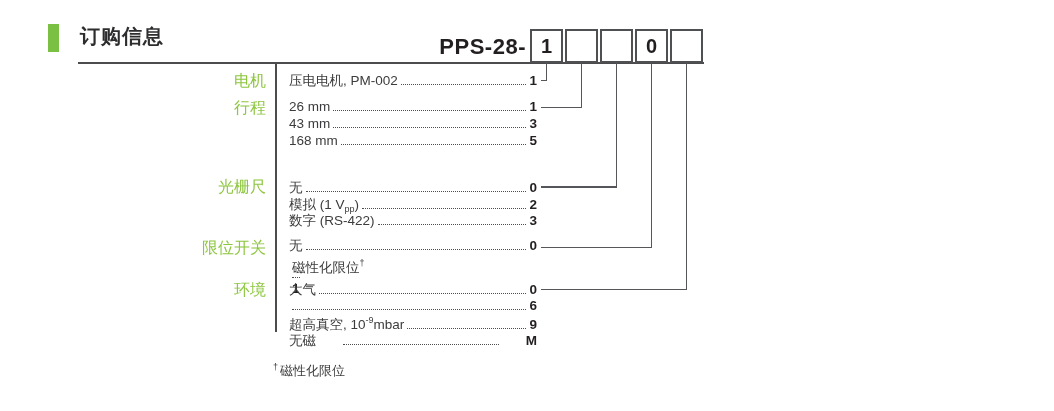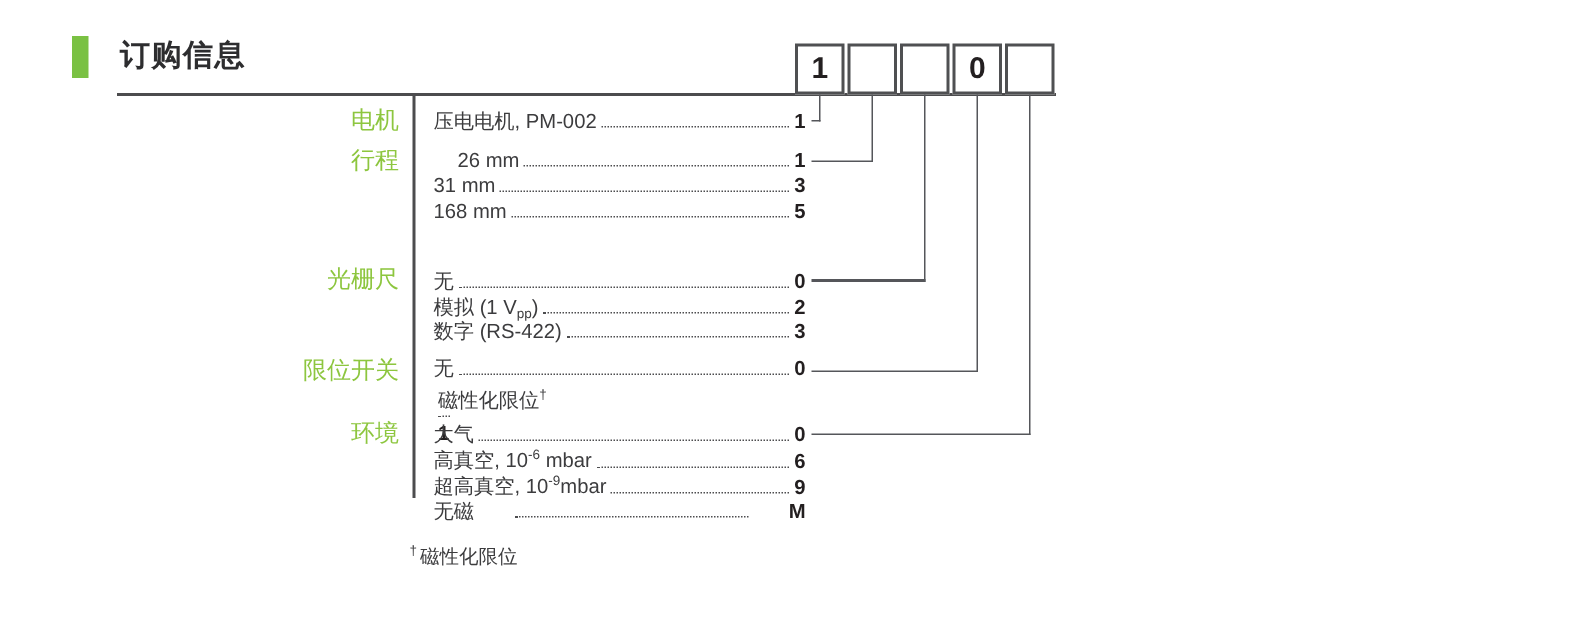--- a/index.html
+++ b/index.html
@@ -73,20 +73,21 @@
 <body>
 
 <div class="page">
 
   <div class="accent-bar"></div>
   <h1 class="section-title">订购信息</h1>
 
   <div class="top-rule"></div>
   <div class="divider"></div>
 
+  <div class="pps-prefix">PPS-28-</div>
 
   <div id="boxes">
       <div class="code-box" style="left: 530px;">1</div>
       <div class="code-box" style="left: 565px;"></div>
       <div class="code-box" style="left: 600px;"></div>
       <div class="code-box" style="left: 635px;">0</div>
       <div class="code-box" style="left: 670px;"></div>
     </div>
   <div id="connectors">
       <div class="hline" style="left: 541px; top: 79.7px; width: 5.5px; height: 1.6px;"></div>
@@ -109,27 +110,27 @@
     </div>
   <div id="groups">
       <div class="group" style="top: 72px;">
         <div class="opt-row" style="height: 17px;">
           <span class="opt-label"><span>压电电机, PM-002</span></span>
           <span class="leader"></span>
           <span class="opt-code">1</span>
         </div>
       </div>
       <div class="group" style="top: 99px;">
-        <div class="opt-row" style="height: 17px; margin-left: 16px;">
+        <div class="opt-row" style="height: 17px;">
           <span class="opt-label"><span>26 mm</span></span>
           <span class="leader"></span>
           <span class="opt-code">1</span>
         </div>
         <div class="opt-row" style="height: 17px;">
-          <span class="opt-label"><span>31 mm</span></span>
+          <span class="opt-label"><span>43 mm</span></span>
           <span class="leader"></span>
           <span class="opt-code">3</span>
         </div>
         <div class="opt-row" style="height: 17px;">
           <span class="opt-label"><span>168 mm</span></span>
           <span class="leader"></span>
           <span class="opt-code">5</span>
         </div>
       </div>
       <div class="group" style="top: 179px;">
@@ -161,21 +162,20 @@
           <span class="opt-code">1</span>
         </div>
       </div>
       <div class="group" style="top: 281px;">
         <div class="opt-row" style="height: 17px;">
           <span class="opt-label"><span>大气</span></span>
           <span class="leader"></span>
           <span class="opt-code">0</span>
         </div>
         <div class="opt-row" style="height: 17px;">
-          <span class="opt-label"><span>高真空, 10</span><sup>-6</sup><span> mbar</span></span>
           <span class="leader"></span>
           <span class="opt-code">6</span>
         </div>
         <div class="opt-row" style="height: 17px;">
           <span class="opt-label"><span>超高真空, 10</span><sup>-9</sup><span>mbar</span></span>
           <span class="leader"></span>
           <span class="opt-code">9</span>
         </div>
         <div class="opt-row" style="height: 17px; gap: 24px;">
           <span class="opt-label"><span>无磁</span></span>

